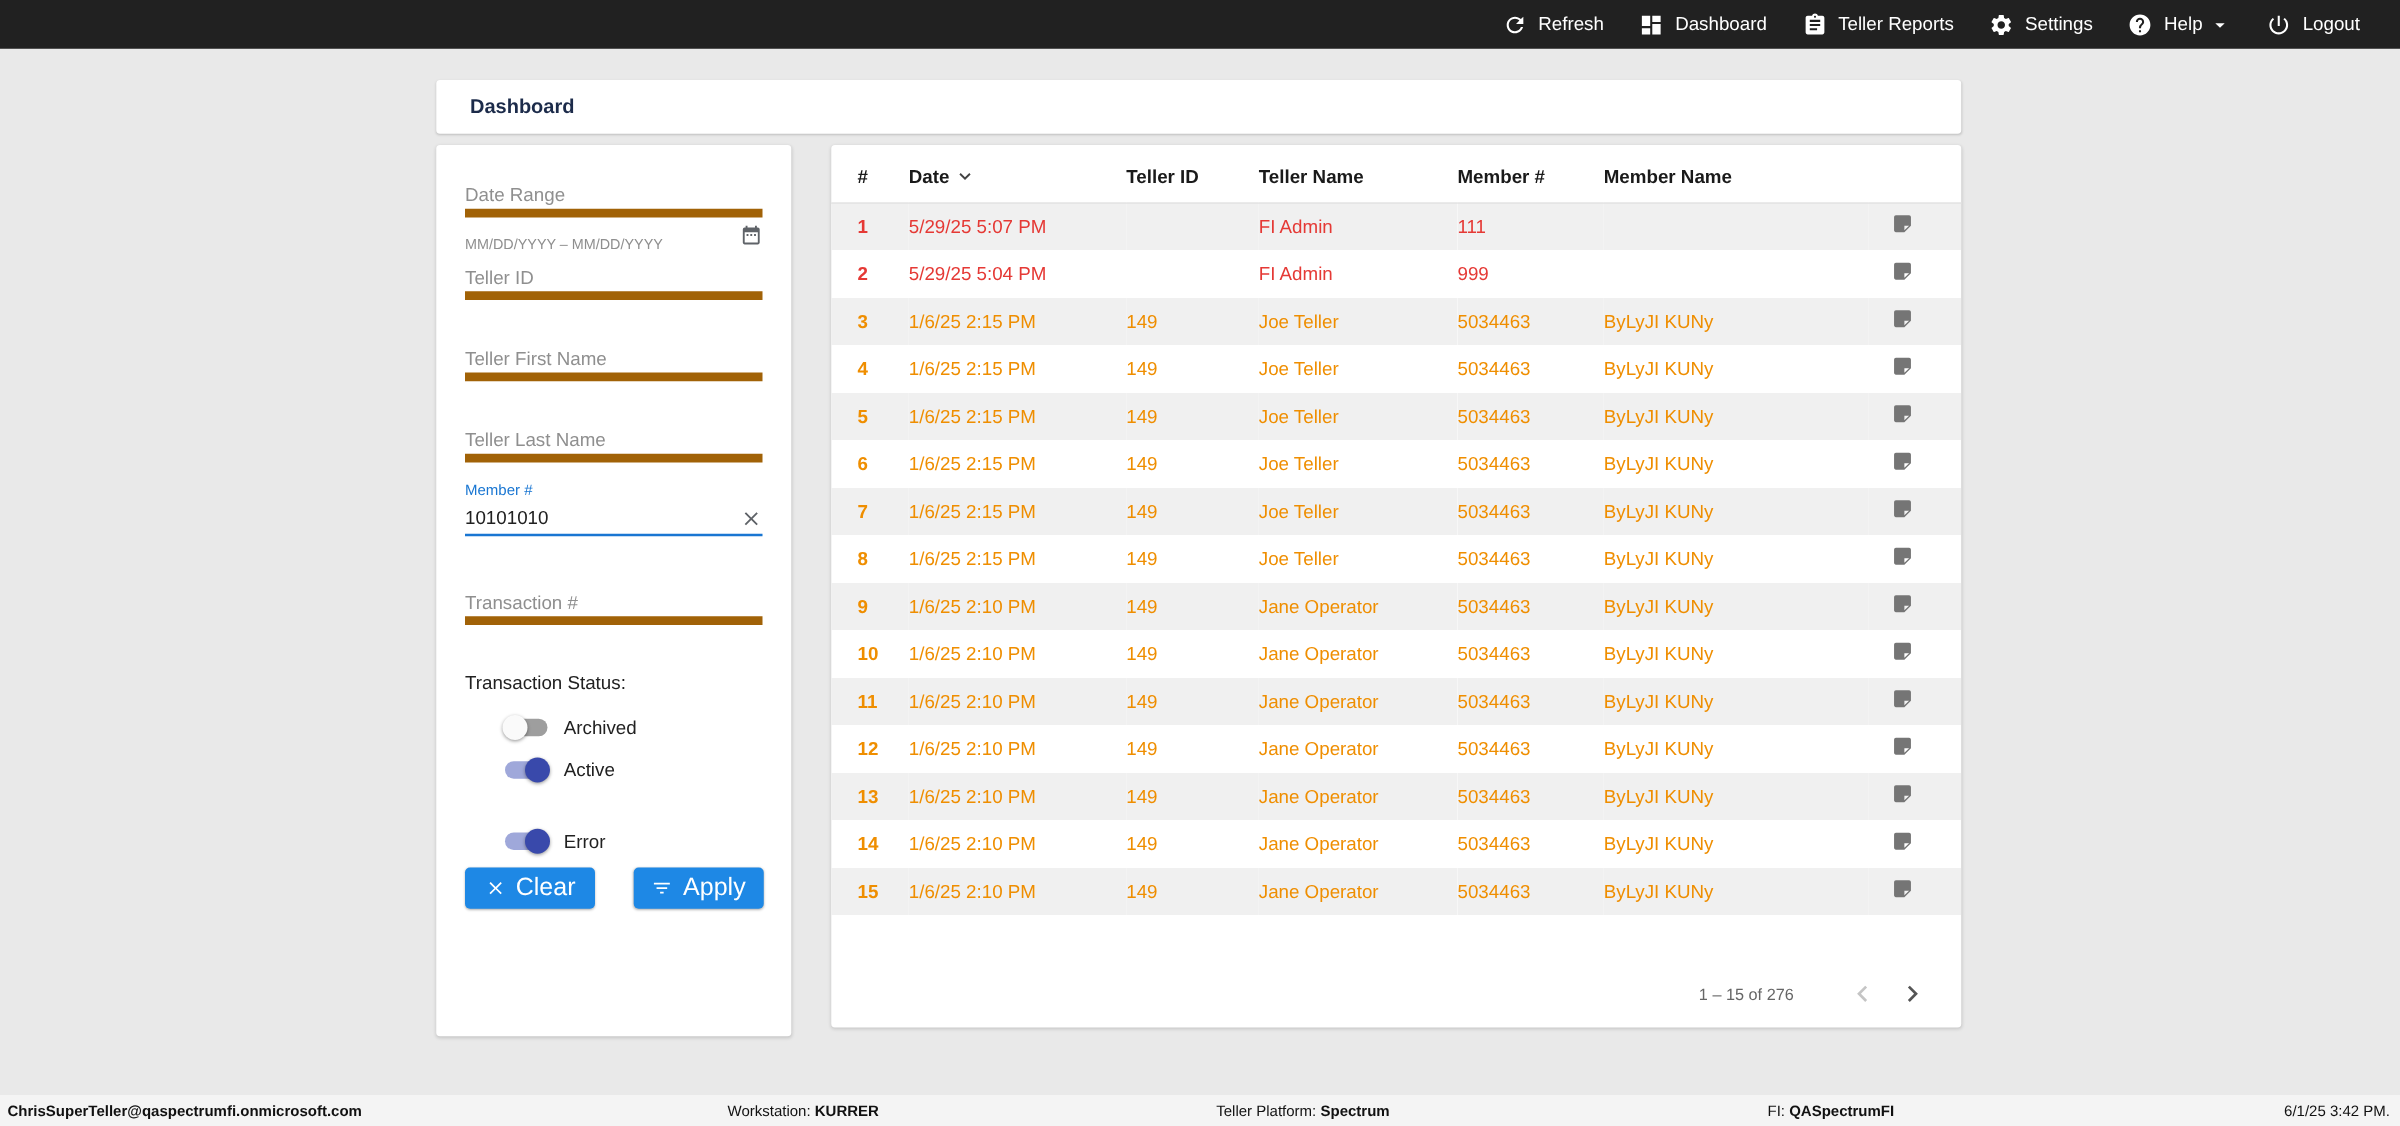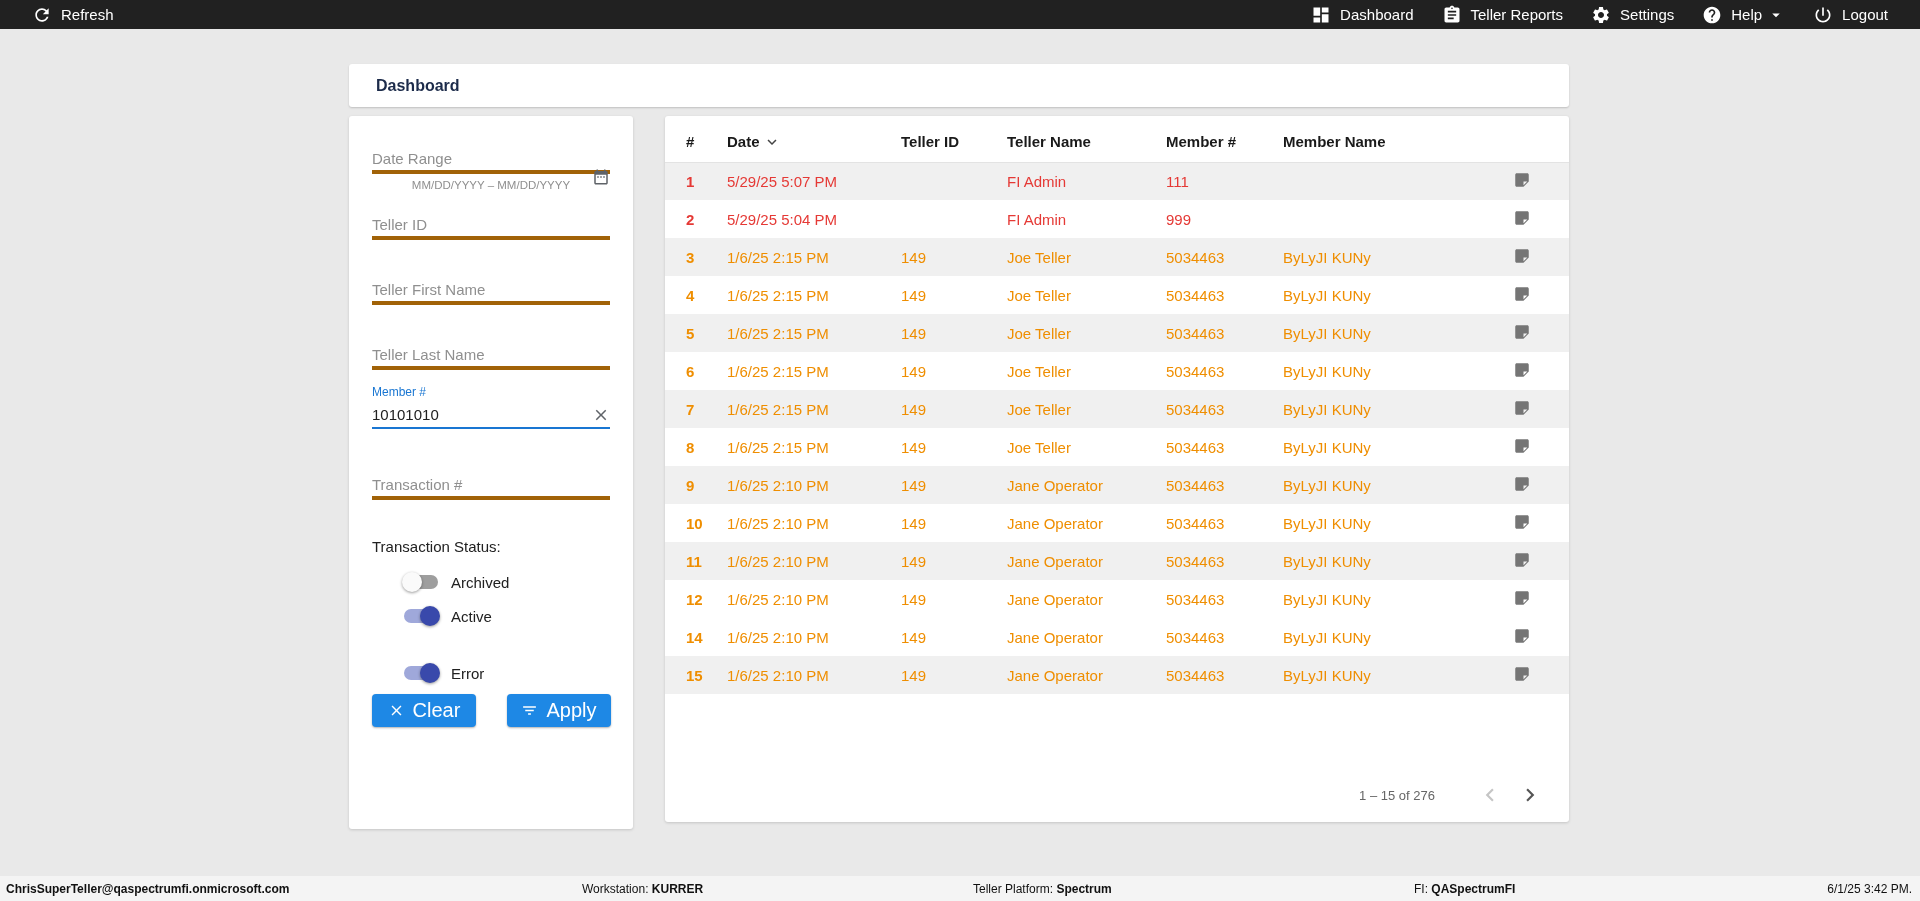--- a/index.html
+++ b/index.html
@@ -1,22 +1,22 @@
 <!DOCTYPE html>
 <html style="--topbar-bg: #212121; --accent-blue: #1e88e5; --error-red: #e53935; --warn-orange: #ef8e00; --toggle-on: #3949ab; --toggle-on-track: #9fa8da; --title-navy: #1c2b4a; --field-label-blue: #1976d2;"><head>
 <meta charset="utf-8">
 <style>
   * { margin:0; padding:0; box-sizing:border-box; }
   html,body { width:1920px; height:901px; overflow:hidden;
     font-family:"Liberation Sans", sans-serif; background:#e9e9e9; position:relative; }
 
   
-  .topbar { position:absolute; top:0; left:0; right:0; height:29px;
+  .topbar { position:absolute; top:0; left:0; right:0; height:39px;
     background:var(--topbar-bg,#212121); color:#fff;
-    display:flex; align-items:center; justify-content:space-between; padding:0 18px; }
+    display:flex; align-items:center; justify-content:flex-end; padding:0 18px; }
   .topbar-left,.topbar-right { display:flex; align-items:center; }
   .topbar-item { display:flex; align-items:center; gap:9px; background:none; border:none;
     color:#fff; font-size:15px; font-family:inherit; padding:9px 14px; cursor:pointer; white-space:nowrap; }
   .topbar-item svg { width:20px; height:20px; fill:#fff; flex:0 0 auto; }
   .topbar-item .caret { width:18px; height:18px; margin-left:-4px; }
 
   
   .header-card { position:absolute; left:349px; top:64px; width:1220px; height:43px;
     background:#fff; border-radius:3px; box-shadow:0 1px 2px rgba(0,0,0,.18);
     display:flex; align-items:center; justify-content:space-between; padding-left:27px; }
@@ -29,25 +29,25 @@
   
   .filter-card { position:absolute; left:349px; top:116px; width:284px; height:713px;
     background:#fff; border-radius:3px; box-shadow:0 1px 3px rgba(0,0,0,.16); }
   .f-block { position:absolute; left:23px; width:238px; }
   #fb-date   { top:30px; }
   #fb-tellerid { top:96px; }
   #fb-first  { top:161px; }
   #fb-last   { top:226px; }
   #fb-member { top:269px; }
   #fb-trans  { top:356px; }
-  .f-input { width:100%; height:28px; border:none; border-bottom:4px solid #a16207;
+  .f-input { width:100%; height:28px; border:none; border-bottom:7px solid #a16207;
     background:transparent; outline:none; padding:0 26px 0 0;
     font-family:inherit; font-size:15px; color:#212121; }
   .f-input::placeholder { color:#8f8f8f; opacity:1; }
-  .f-hint { font-size:11.5px; color:#8f8f8f; margin-top:5px;text-align:center; }
+  .f-hint { font-size:11.5px; color:#8f8f8f; margin-top:16px; }
   .f-label { font-size:12px; color:var(--field-label-blue,#1976d2); margin-bottom:2px; }
   .member-input { border-bottom:2px solid var(--field-label-blue,#1976d2); }
   .f-icon-btn { position:absolute; right:0; bottom:5px; width:18px; height:18px; cursor:pointer; }
   .f-icon-btn svg { width:18px; height:18px; fill:#5f6368; }
   .status-label { position:absolute; left:23px; top:422px; font-size:15px; color:#212121; }
   .toggle-row { position:absolute; left:55px; height:26px; display:flex; align-items:center; gap:13px; }
   #t-archived { top:453px; } #t-active { top:487px; } #t-error { top:520px;margin-top:24px; }
   .switch { position:relative; width:34px; height:14px; border-radius:7px; background:#9e9e9e; cursor:pointer; flex:0 0 auto; }
   .switch .thumb { position:absolute; top:-3px; left:-2px; width:20px; height:20px; border-radius:50%;
     background:#fafafa; box-shadow:0 1px 3px rgba(0,0,0,.4); }
@@ -420,20 +420,35 @@
     <td>5034463</td>
     <td>ByLyJI KUNy</td>
     <td>
       <span class="note-btn">
         <svg viewBox="0 0 24 24">
                 <path d="M19 3H5c-1.1 0-2 .9-2 2v14c0 1.1.9 2 2 2h9l7-7V5c0-1.1-.9-2-2-2zm-5 16v-5h5l-5 5z"></path>
               </svg>
       </span>
     </td>
   </tr>
+        <tr class="data-row row-warn striped">
+    <td class="c-num">13</td>
+    <td>1/6/25 2:10 PM</td>
+    <td>149</td>
+    <td>Jane Operator</td>
+    <td>5034463</td>
+    <td>ByLyJI KUNy</td>
+    <td>
+      <span class="note-btn">
+        <svg viewBox="0 0 24 24">
+                <path d="M19 3H5c-1.1 0-2 .9-2 2v14c0 1.1.9 2 2 2h9l7-7V5c0-1.1-.9-2-2-2zm-5 16v-5h5l-5 5z"></path>
+              </svg>
+      </span>
+    </td>
+  </tr>
         <tr class="data-row row-warn">
     <td class="c-num">14</td>
     <td>1/6/25 2:10 PM</td>
     <td>149</td>
     <td>Jane Operator</td>
     <td>5034463</td>
     <td>ByLyJI KUNy</td>
     <td>
       <span class="note-btn">
         <svg viewBox="0 0 24 24">

